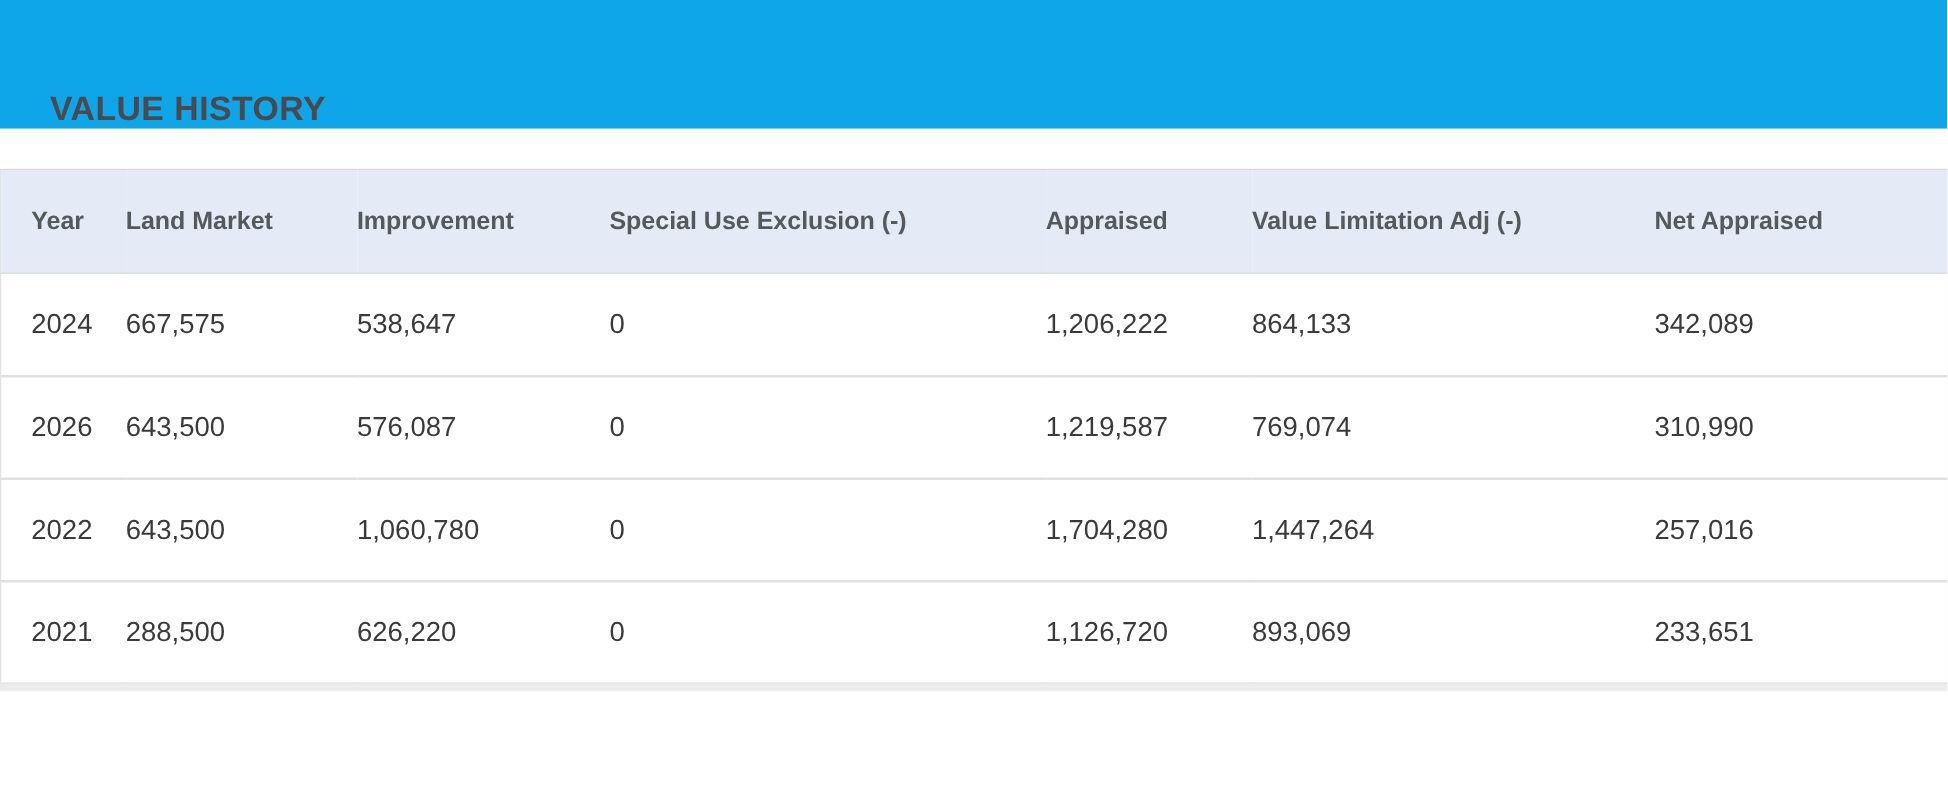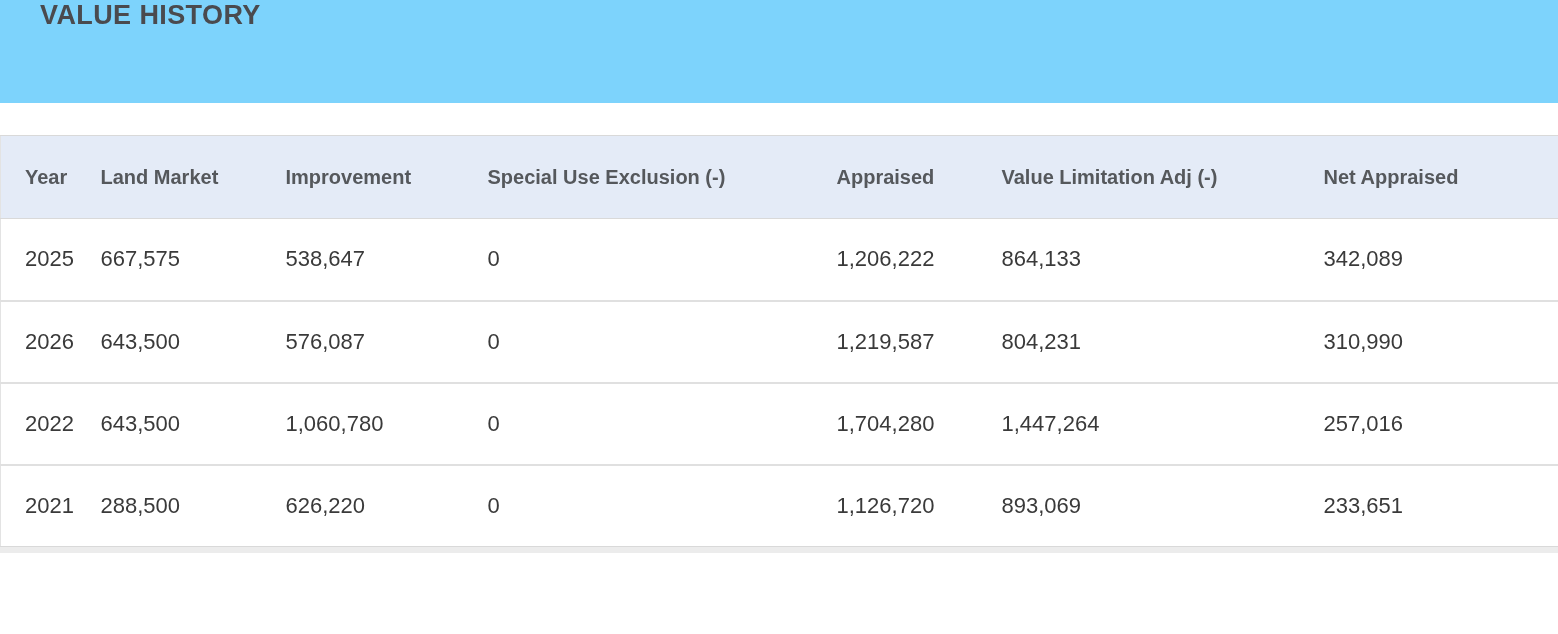--- a/index.html
+++ b/index.html
@@ -10,23 +10,23 @@
     width: 1558px;
     height: 634px;
     background: #ffffff;
     overflow: hidden;
     position: relative;
   }
 
   .section-header {
     width: 100%;
     height: 103px;
-    background: #7dd3fc;
+    background: #0ea5e9;
     display: flex;
-    align-items: flex-start;
+    align-items: flex-end;
     padding-left: 40px;
   }
   .section-title {
     margin: 0;
     font-size: 27px;
     font-weight: 600;
     letter-spacing: 0.4px;
     color: #4A4A4E;
   }
 
@@ -107,35 +107,35 @@
         <th class="ar">Land Market</th>
         <th class="ar">Improvement</th>
         <th class="ar">Special Use Exclusion (-)</th>
         <th class="ar">Appraised</th>
         <th class="ar">Value Limitation Adj (-)</th>
         <th class="ar pr">Net Appraised</th>
       </tr>
     </thead>
     <tbody>
       <tr>
-        <td class="al">2025</td>
+        <td class="al">2024</td>
         <td class="ar">667,575</td>
         <td class="ar">538,647</td>
         <td class="ar">0</td>
         <td class="ar">1,206,222</td>
         <td class="ar">864,133</td>
         <td class="ar pr">342,089</td>
       </tr>
       <tr>
         <td class="al">2026</td>
         <td class="ar">643,500</td>
         <td class="ar">576,087</td>
         <td class="ar">0</td>
         <td class="ar">1,219,587</td>
-        <td class="ar">804,231</td>
+        <td class="ar">769,074</td>
         <td class="ar pr">310,990</td>
       </tr>
       <tr>
         <td class="al">2022</td>
         <td class="ar">643,500</td>
         <td class="ar">1,060,780</td>
         <td class="ar">0</td>
         <td class="ar">1,704,280</td>
         <td class="ar">1,447,264</td>
         <td class="ar pr">257,016</td>

